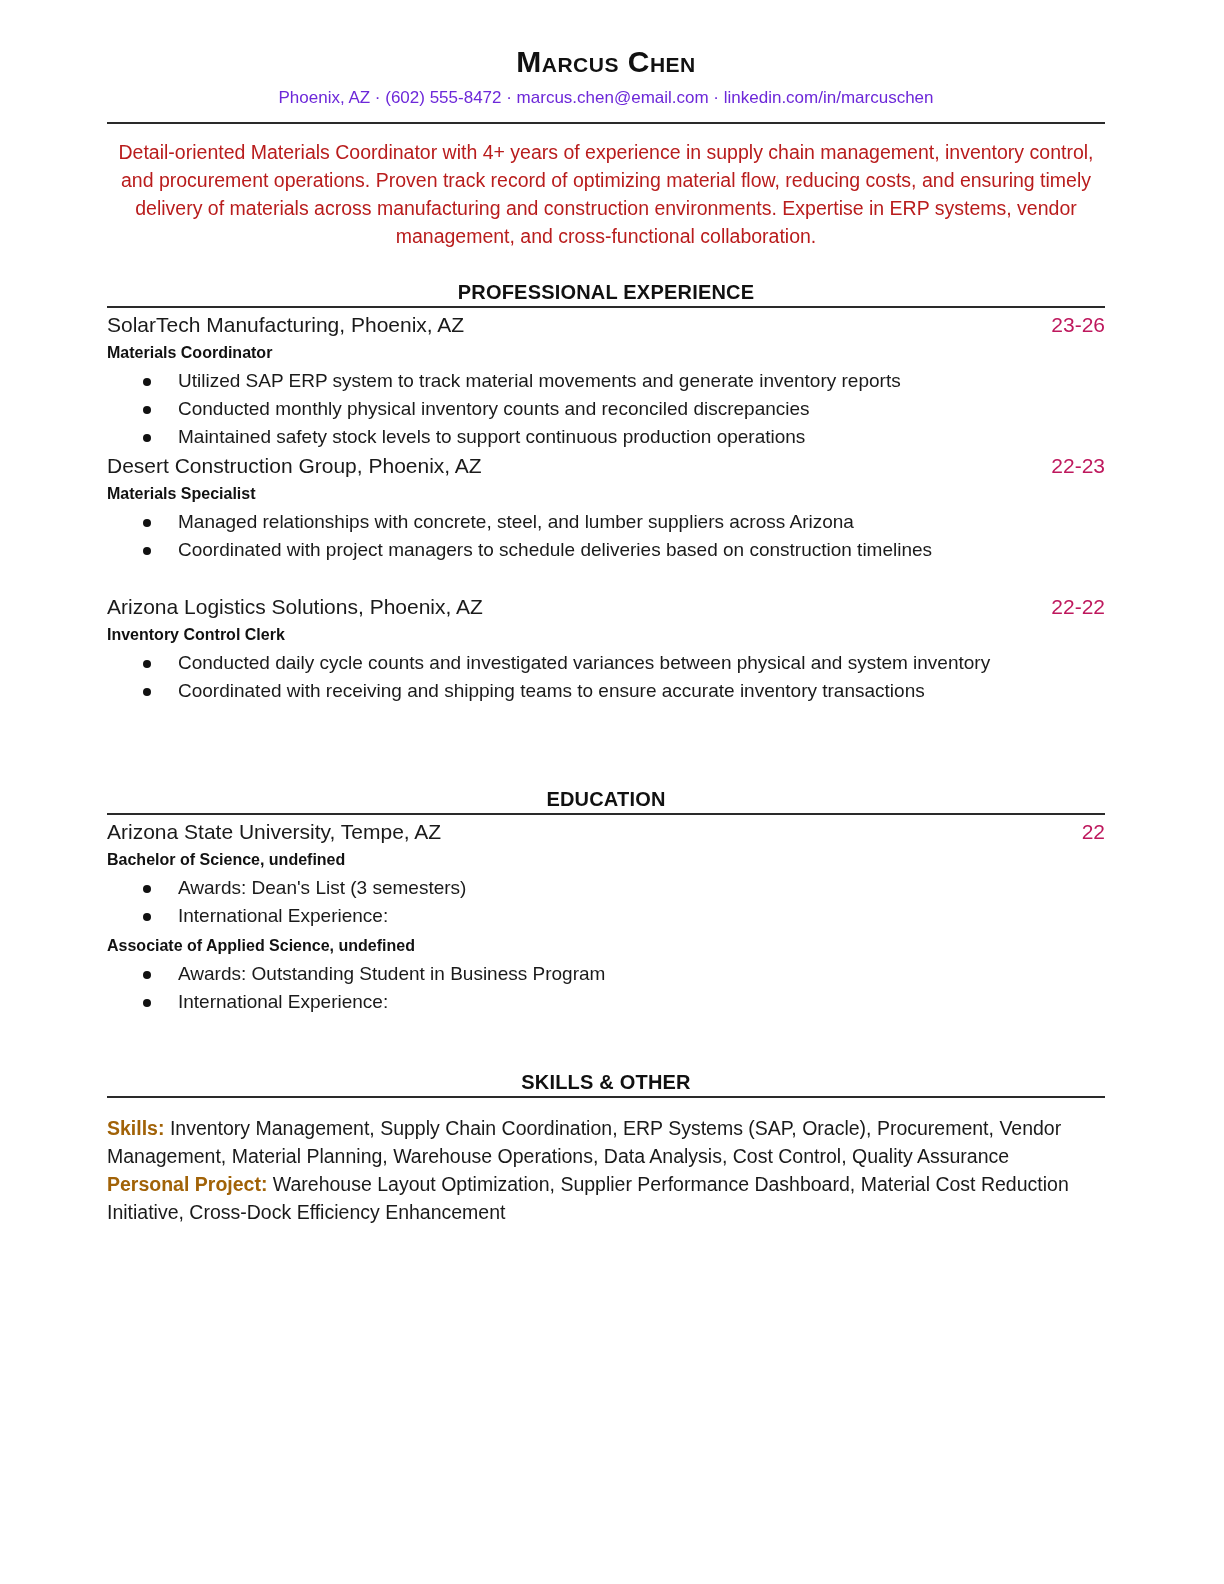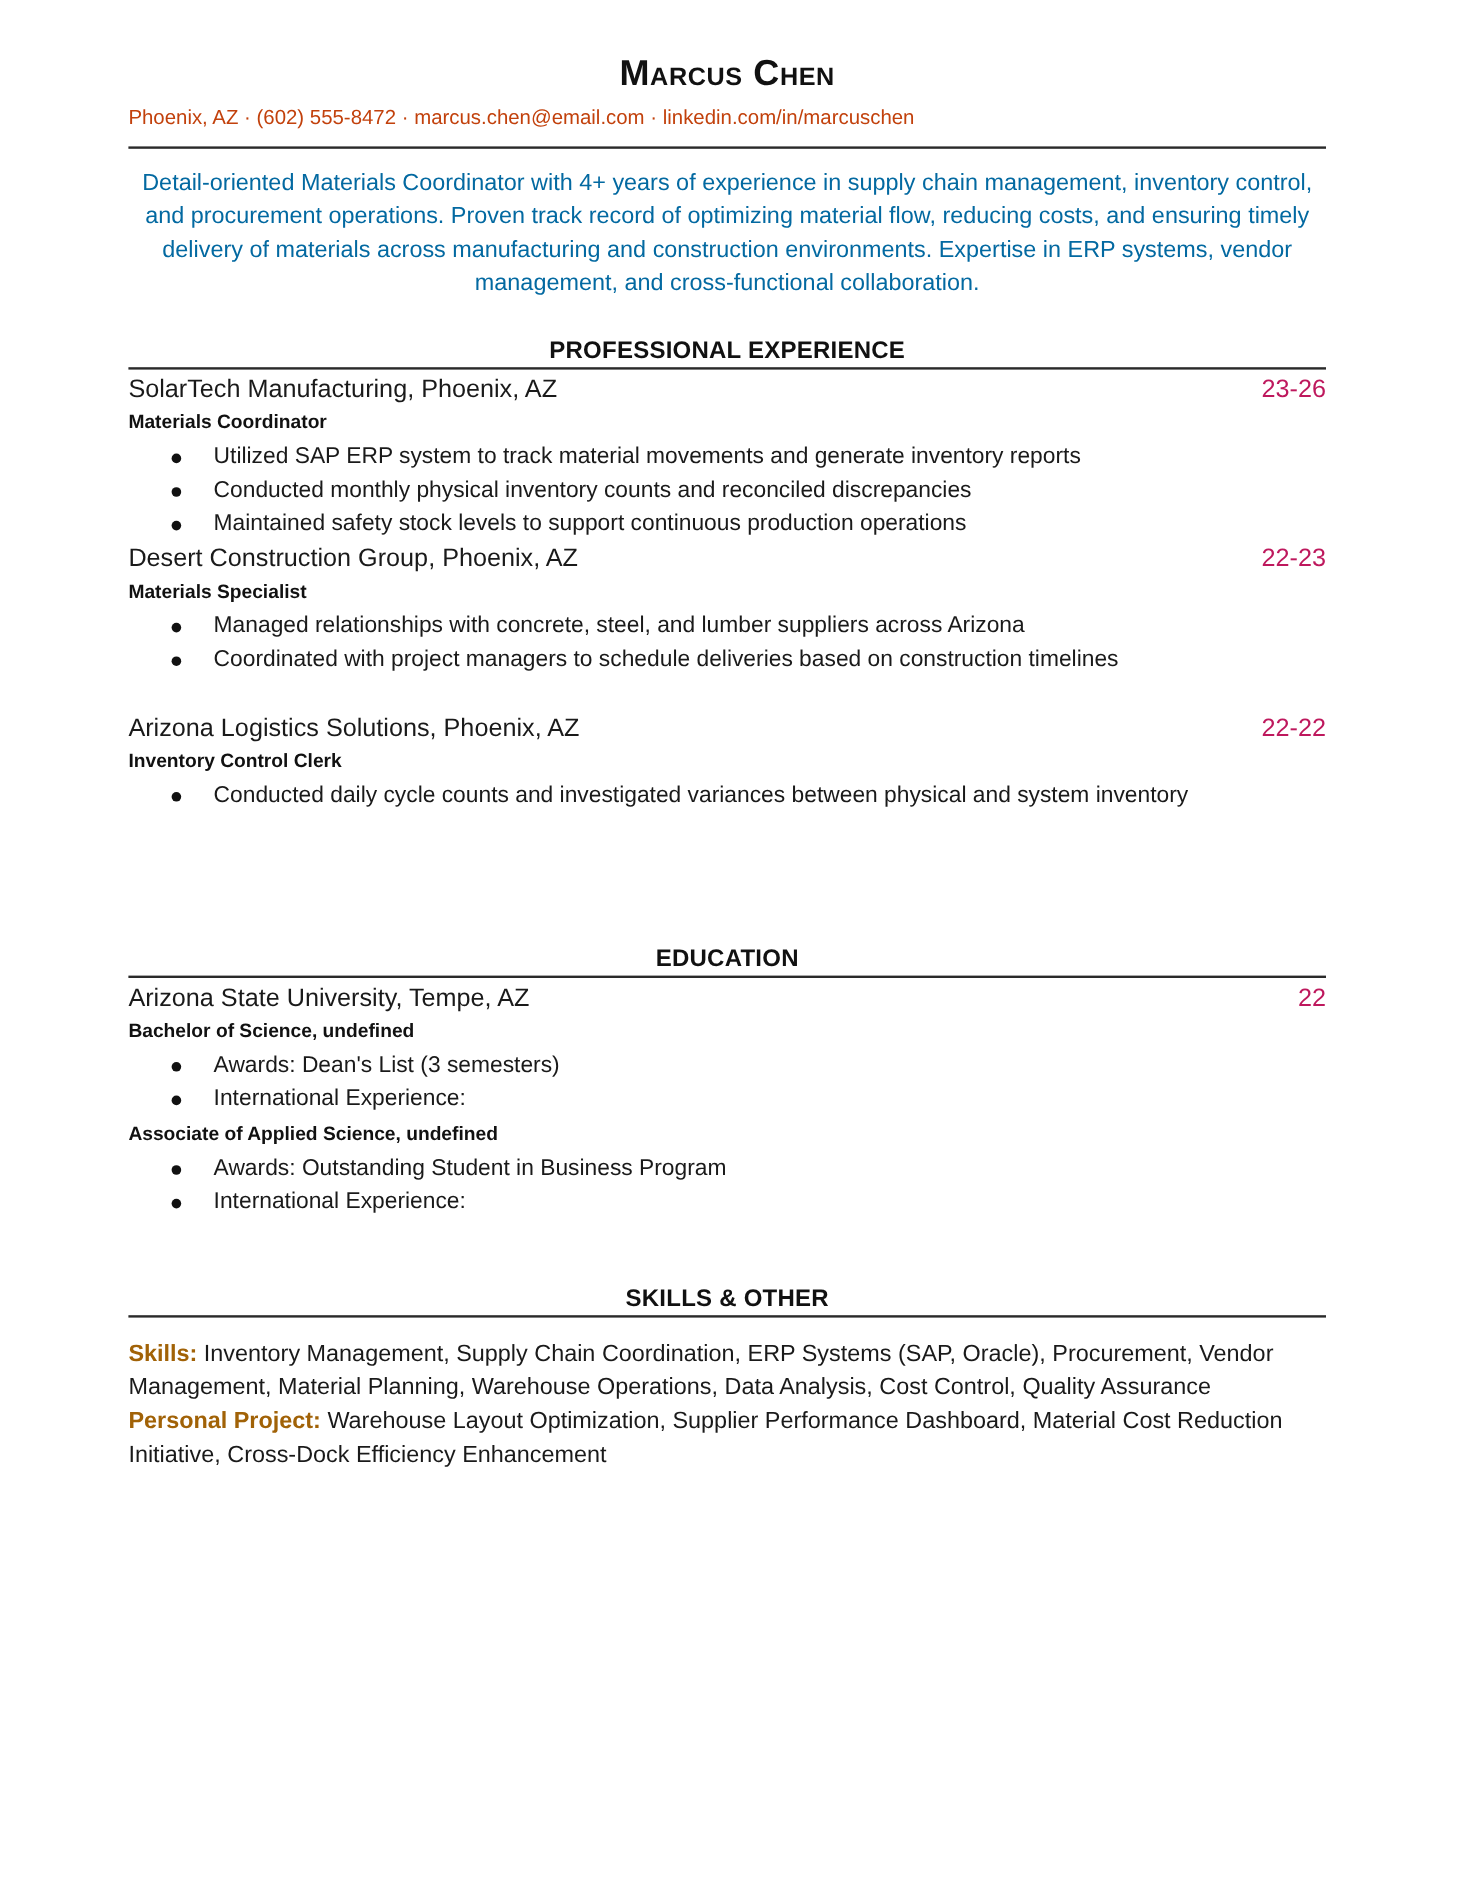--- a/index.html
+++ b/index.html
@@ -9,26 +9,26 @@
     color: #111111;
   }
   .page { position: absolute; left: 107px; top: 0; width: 998px; }
   .name {
     position: absolute; top: 44px; left: 0; width: 998px;
     text-align: center; font-weight: bold; font-size: 30px; letter-spacing: 0.5px;
     font-variant: small-caps; line-height: 36px;
   }
   .contact {
     position: absolute; top: 86px; left: 0; width: 998px;
-    text-align: left; font-size: 17px; line-height: 24px; color: #c2410c;
+    text-align: center; font-size: 17px; line-height: 24px; color: #6d28d9;
   }
   .rule { position: absolute; left: 0; width: 998px; height: 2px; background: #2a2a2a; }
   .summary {
     position: absolute; top: 138px; left: 0; width: 998px;
-    text-align: center; font-size: 19.5px; line-height: 28px; color: #0369a1;
+    text-align: center; font-size: 19.5px; line-height: 28px; color: #b91c1c;
   }
   .section-title {
     position: absolute; left: 0; width: 998px; text-align: center;
     font-weight: bold; font-size: 20px; line-height: 26px; letter-spacing: 0.2px;
   }
   .entry { position: absolute; left: 0; width: 998px; }
   .entry-head { display: flex; justify-content: space-between; align-items: baseline; height: 28px; }
   .org { font-size: 21px; line-height: 28px; color: #1a1a1a; }
   .date { font-size: 21px; line-height: 28px; color: #be185d; }
   .role { font-weight: bold; font-size: 16px; line-height: 28px; height: 28px; }
@@ -84,20 +84,21 @@
   </div>
 
   <div class="entry" style="top:593px;">
     <div class="entry-head">
       <span class="org">Arizona Logistics Solutions, Phoenix, AZ</span>
       <span class="date">22-22</span>
     </div>
     <div class="role">Inventory Control Clerk</div>
     <ul class="bullets">
       <li style="padding-right:60px;"><span class="dot"></span><span>Conducted daily cycle counts and investigated variances between physical and system inventory</span></li>
+      <li><span class="dot"></span><span>Coordinated with receiving and shipping teams to ensure accurate inventory transactions</span></li>
     </ul>
   </div>
 
   <div class="section-title" style="top:786px;">EDUCATION</div>
   <div class="rule" style="top:813px; height:1.5px;"></div>
 
   <div class="entry" style="top:818px;">
     <div class="entry-head">
       <span class="org">Arizona State University, Tempe, AZ</span>
       <span class="date">22</span>

